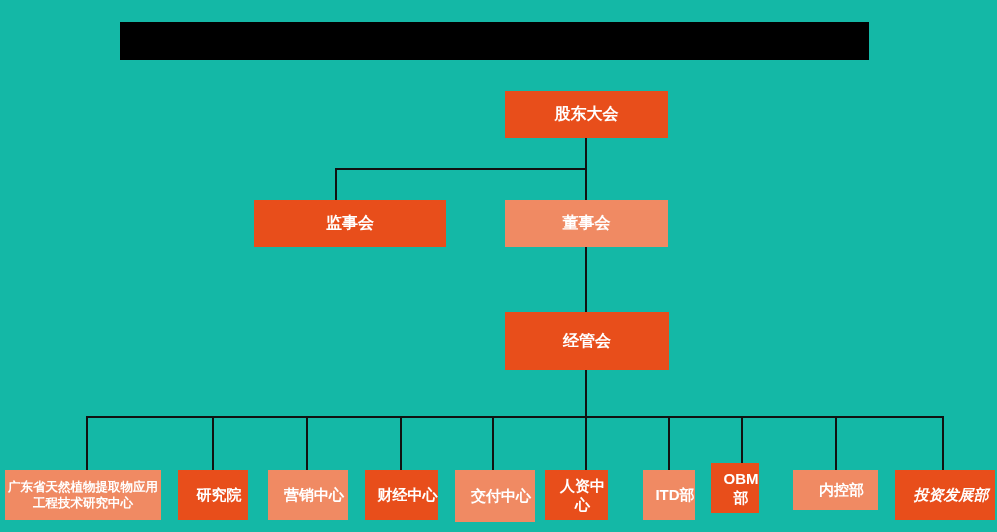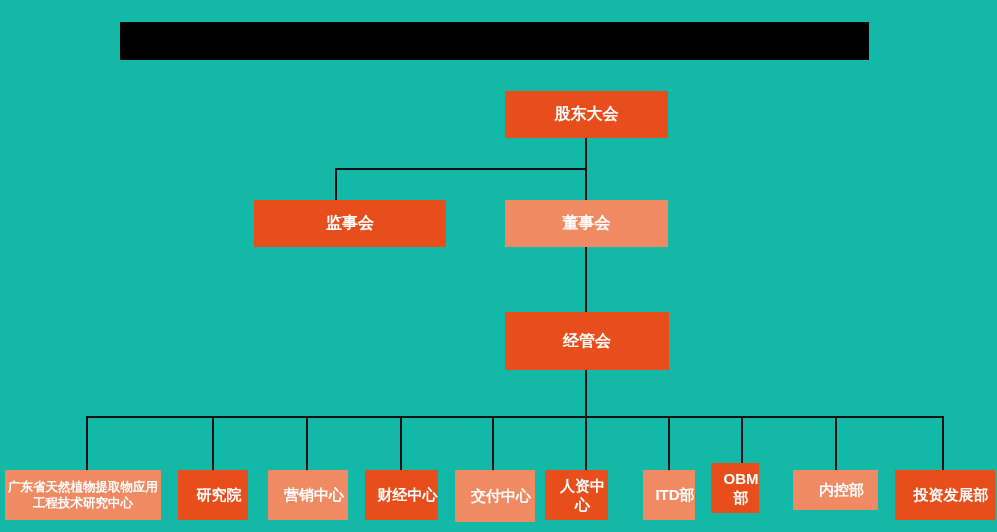--- a/index.html
+++ b/index.html
@@ -47,21 +47,21 @@
   
   .d0{left:5px;top:470px;width:156px;height:50px;}
   .d1{left:178px;top:470px;width:70px;height:50px;}
   .d2{left:268px;top:470px;width:80px;height:50px;}
   .d3{left:365px;top:470px;width:73px;height:50px;}
   .d4{left:455px;top:470px;width:80px;height:52px;}
   .d5{left:545px;top:470px;width:63px;height:50px;}
   .d6{left:643px;top:470px;width:52px;height:50px;}
   .d7{left:711px;top:442px;width:48px;height:50px;margin-top:21px;}
   .d8{left:793px;top:470px;width:85px;height:40px;}
-  .d9{left:895px;top:470px;width:100px;height:50px;}
+  .d9{left:895px;top:470px;width:100px;height:50px;font-style:italic;}
 
   
   .v-share-board{left:585px;top:138px;width:2px;height:62px;}
   .h-top-branch{left:335px;top:168px;width:252px;height:2px;}
   .v-supervisory-drop{left:335px;top:168px;width:2px;height:32px;}
   .v-board-mgmt{left:585px;top:247px;width:2px;height:65px;}
   .v-mgmt-bus{left:585px;top:358px;width:2px;height:112px;}
   .h-bus{left:86px;top:416px;width:858px;height:2px;}
   .drop{top:416px;width:2px;height:54px;}
   .dr0{left:86px;} .dr1{left:212px;} .dr2{left:306px;} .dr3{left:400px;}

